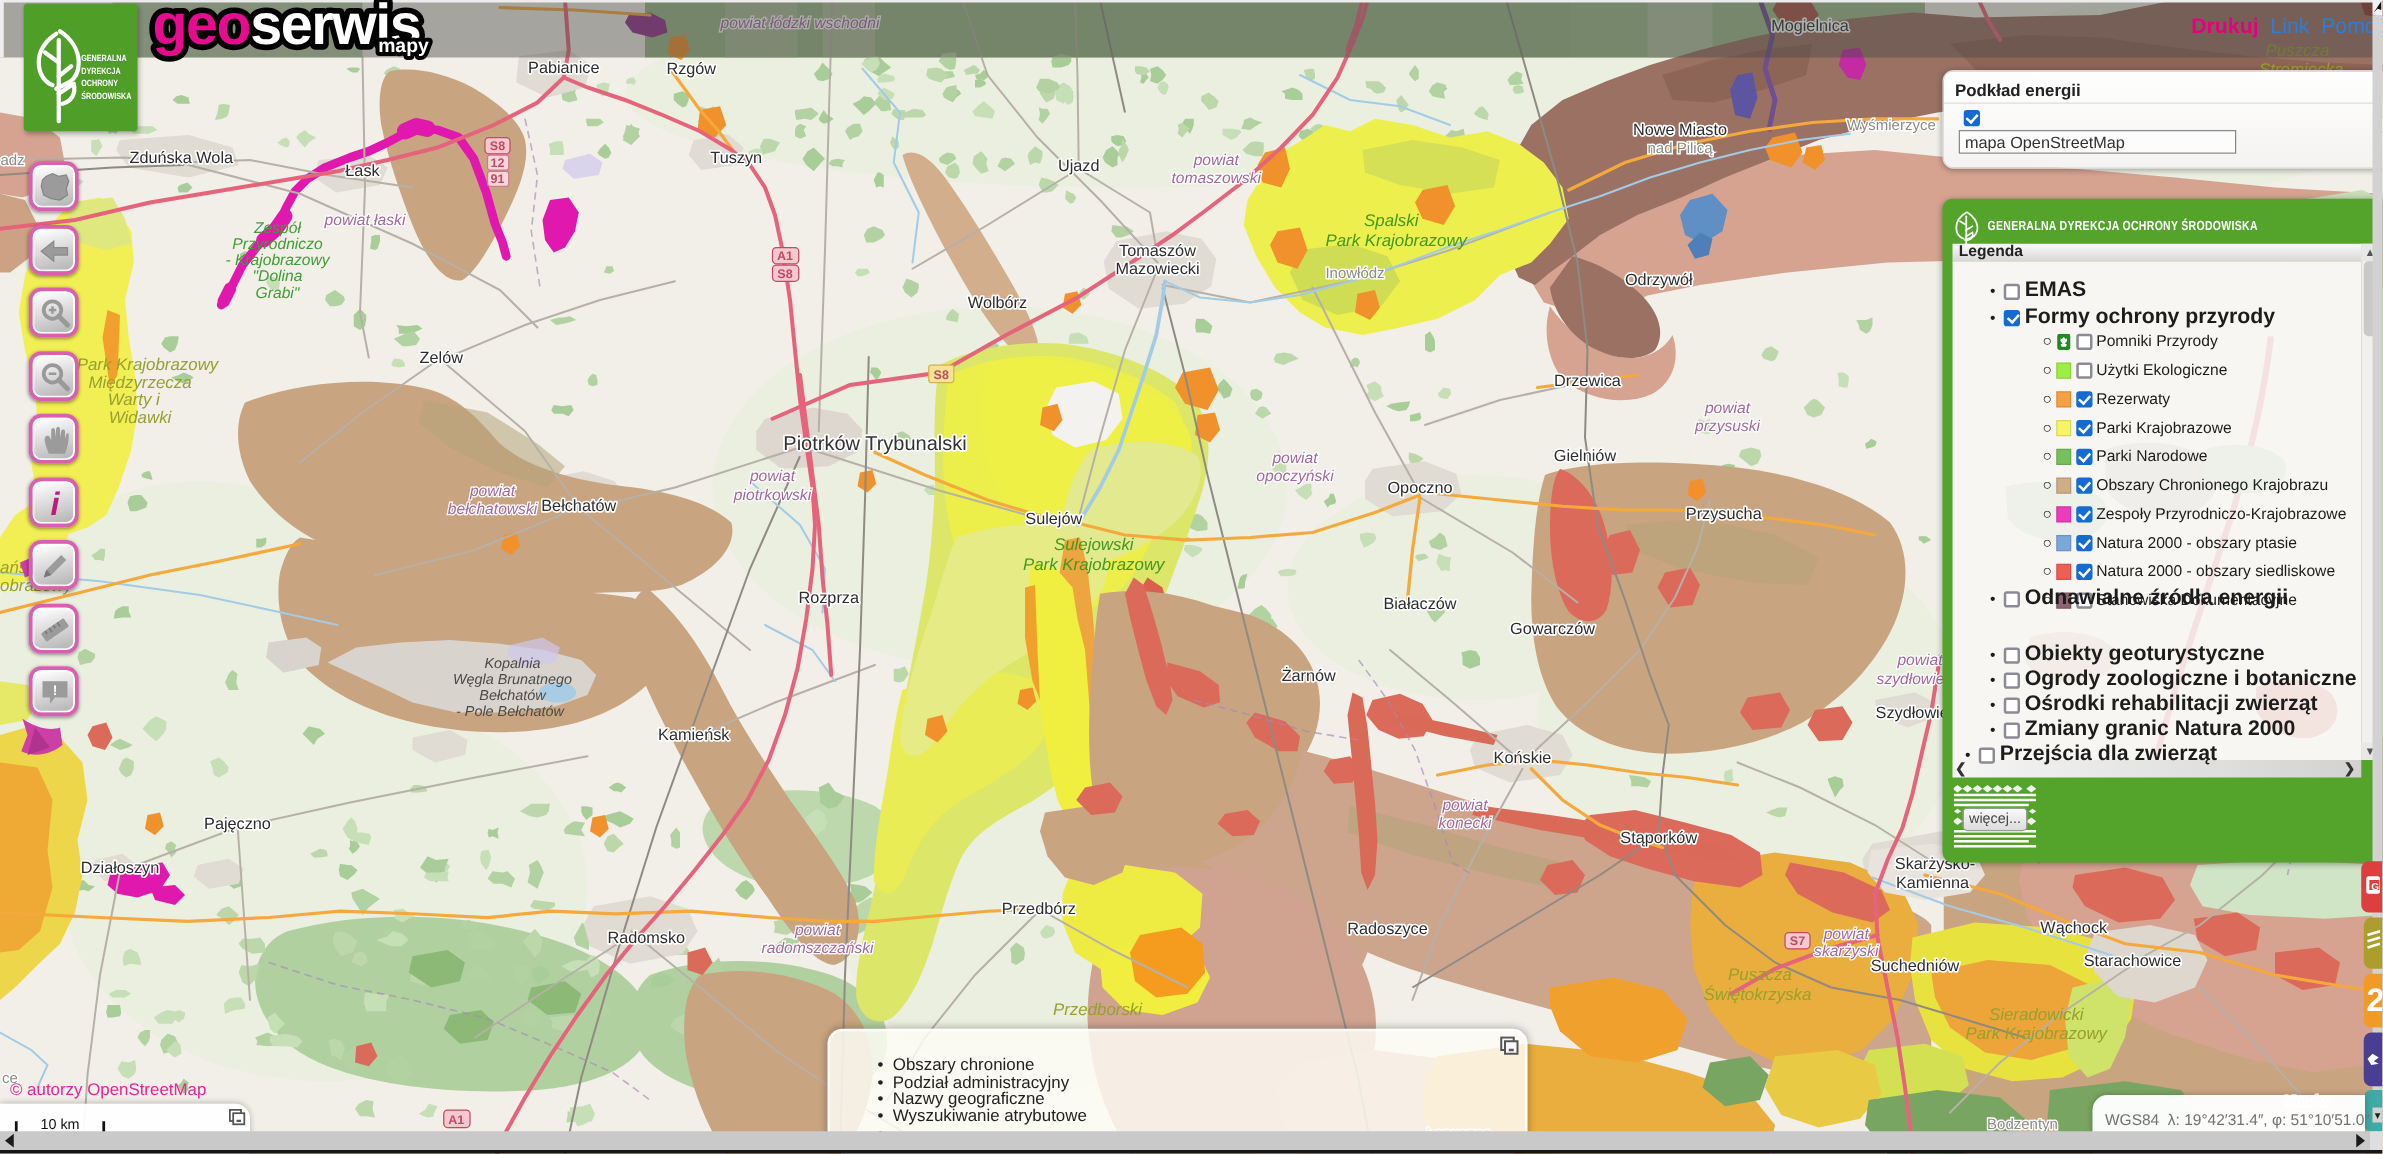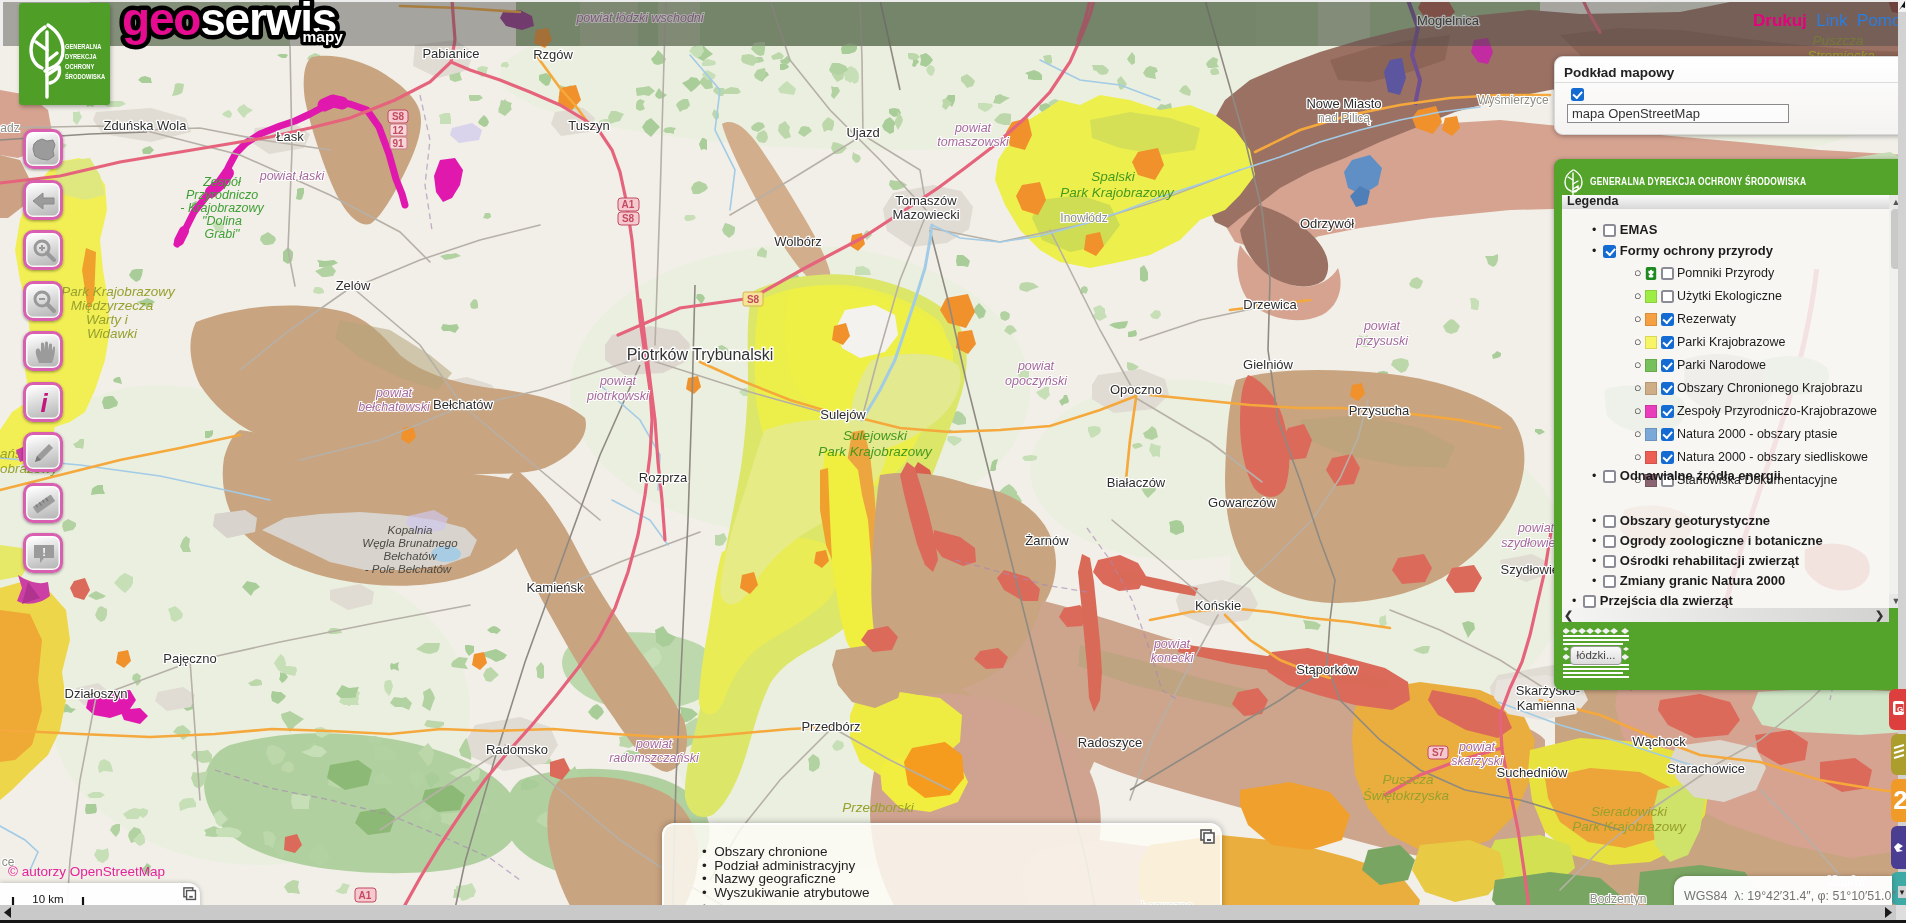--- a/index.html
+++ b/index.html
@@ -14,21 +14,21 @@
 .pko{font-size:13.5px;font-style:italic;fill:#97a12d}
 .pkg{font-size:12.5px;font-style:italic;fill:#3f9e35}
 .kop{font-size:11.5px;font-style:italic;fill:#4a4a45}
 .shield{font-size:10px;font-weight:bold;fill:#c34b60}
 .panel{position:absolute;box-shadow:0 1px 5px rgba(0,0,0,.35)}
 .cb,.cbc{display:inline-block;width:13px;height:13px;border-radius:2.5px;box-sizing:border-box;vertical-align:middle}
 .cb{border:2px solid #8b8b95;background:#fff}
 .cbc{background:#146bd2;position:relative}
 .cbc::after{content:"";position:absolute;left:2.2px;top:2.8px;width:7px;height:3.6px;border-left:2.2px solid #fff;border-bottom:2.2px solid #fff;transform:rotate(-48deg)}
 .lrow{position:absolute;white-space:nowrap;font-size:12.5px;color:#1c1c1c}
-.lrow b{font-size:13px}
+.lrow b{font-size:17px}
 .sw{display:inline-block;width:12px;height:13px;vertical-align:middle;border:1px solid rgba(0,0,0,.12);box-sizing:border-box}
 .bt{position:absolute;left:23px;width:40px;height:40px;border:3px solid #d95fb1;border-radius:10px;background:linear-gradient(165deg,#fdfdfd 8%,#dedede 45%,#b5b5b5 95%);box-shadow:0 1px 3px rgba(0,0,0,.4),inset 0 0 0 1.5px rgba(255,255,255,.9);box-sizing:border-box}
 .bt svg{position:absolute;left:3px;top:3px}
 </style></head><body>
 <svg id="map" width="1906" height="923" viewBox="0 0 1906 923">
 <rect width="1906" height="923" fill="#f1efe8"></rect>
 <g fill="#ebefe0">
 <ellipse cx="900" cy="75" rx="400" ry="75"></ellipse>
 <ellipse cx="800" cy="390" rx="230" ry="145"></ellipse>
 <ellipse cx="160" cy="555" rx="180" ry="170"></ellipse>
@@ -940,21 +940,21 @@
     </svg>
   </div>
 <div class="bt" style="top:533px">
     <svg width="30" height="30" viewBox="0 0 30 30">
       <path d="M5,6 h20 v13 h-10 l-4,5 v-5 h-6 z" fill="#9b9b9b"></path>
       <text x="15" y="17" text-anchor="middle" font-size="11" font-weight="bold" fill="#fff">!</text>
     </svg>
   </div>
 
 <div class="panel" style="left:1554px;top:56px;width:352px;height:77px;background:linear-gradient(#ffffff,#f4f3f1);border-radius:9px 0 0 9px;border:1px solid #d8d8d8">
-<div style="position:absolute;left:9px;top:8px;font-size:13.5px;font-weight:bold;color:#222">Podkład mapowy</div>
+<div style="position:absolute;left:9px;top:8px;font-size:13.5px;font-weight:bold;color:#222">Podkład energii</div>
 <div style="position:absolute;left:0;top:25px;width:352px;height:1px;background:#ddd"></div>
 <span class="cbc" style="position:absolute;left:16px;top:31px"></span>
 <input type="text" value="mapa OpenStreetMap" style="position: absolute; left: 12px; top: 47px; width: 216px; height: 17px; border: 1.5px solid rgb(138, 138, 138); background: rgb(252, 252, 252); font-size: 13px; font-family: &quot;Liberation Sans&quot;, sans-serif; color: rgb(51, 51, 51); padding: 0px 0px 0px 4px;">
 </div>
 
 <div class="panel" style="left:1554px;top:159px;width:352px;height:531px;background:#54a42c;border-radius:8px 0 0 8px">
 <svg style="position:absolute;left:9px;top:9px" width="22" height="30" viewBox="0 0 22 30">
 <g stroke="#fff" stroke-width="1.4" fill="none" stroke-linecap="round">
 <path d="M10,2 C5,5 2,9 2,14 C2,19 5,22 8,23"></path>
 <path d="M11,2 C16,5 19,10 19,14 C19,18 17,21 14,22 L9,24"></path>
@@ -1010,40 +1010,40 @@
         <path d="M27,26 l4,3 -4,3 -4,-3z"></path>
         <path d="M35,26 l4,3 -4,3 -4,-3z"></path>
         <path d="M43,26 l4,3 -4,3 -4,-3z"></path>
         <path d="M51,26 l4,3 -4,3 -4,-3z"></path>
         <path d="M62,26 l4,3 -4,3 -4,-3z"></path>
 <path d="M3,19 l3,2 -3,2 -3,-2z"></path>
         <path d="M33,19 l3,2 -3,2 -3,-2z"></path>
         <path d="M63,19 l3,2 -3,2 -3,-2z"></path>
 </g>
 </svg>
-<div style="position:absolute;left:16px;top:487px;width:50px;height:17px;background:linear-gradient(#fafafa,#dcdcdc);border:1px solid #999;border-radius:4px;font-size:11.5px;color:#444;text-align:center;line-height:16px">łódzki...</div>
+<div style="position:absolute;left:16px;top:487px;width:50px;height:17px;background:linear-gradient(#fafafa,#dcdcdc);border:1px solid #999;border-radius:4px;font-size:11.5px;color:#444;text-align:center;line-height:16px">więcej...</div>
 </div>
 
 <div class="lrow" style="left:1592px;top:222px">•&nbsp;&nbsp;<span class="cb"></span>&nbsp;<b>EMAS</b></div>
 <div class="lrow" style="left:1592px;top:243px">•&nbsp;&nbsp;<span class="cbc"></span>&nbsp;<b>Formy ochrony przyrody</b></div>
 <div class="lrow" style="left:1634px;top:266px">○&nbsp;<svg class="sw" style="border:none" width="12" height="15" viewBox="0 0 12 15">
       <rect width="12" height="15" rx="2" fill="#1f8a1f"></rect>
       <path d="M6,3 L8,5 L9,4 L9,7 L7,9 L9,10 L8,12 L4,12 L3,10 L5,9 L3,7 L3,4 L4,5 Z" fill="#fff"></path>
     </svg>&nbsp;<span class="cb"></span>&nbsp;Pomniki Przyrody</div>
 <div class="lrow" style="left:1634px;top:289px">○&nbsp;<span class="sw" style="background:#9ded45"></span>&nbsp;<span class="cb"></span>&nbsp;Użytki Ekologiczne</div>
 <div class="lrow" style="left:1634px;top:312px">○&nbsp;<span class="sw" style="background:#f5a143"></span>&nbsp;<span class="cbc"></span>&nbsp;Rezerwaty</div>
 <div class="lrow" style="left:1634px;top:335px">○&nbsp;<span class="sw" style="background:#f7f566"></span>&nbsp;<span class="cbc"></span>&nbsp;Parki Krajobrazowe</div>
 <div class="lrow" style="left:1634px;top:358px">○&nbsp;<span class="sw" style="background:#77c15c"></span>&nbsp;<span class="cbc"></span>&nbsp;Parki Narodowe</div>
 <div class="lrow" style="left:1634px;top:381px">○&nbsp;<span class="sw" style="background:#cfae87"></span>&nbsp;<span class="cbc"></span>&nbsp;Obszary Chronionego Krajobrazu</div>
 <div class="lrow" style="left:1634px;top:404px">○&nbsp;<span class="sw" style="background:#ea3dbc"></span>&nbsp;<span class="cbc"></span>&nbsp;Zespoły Przyrodniczo-Krajobrazowe</div>
 <div class="lrow" style="left:1634px;top:427px">○&nbsp;<span class="sw" style="background:#7aa8d8"></span>&nbsp;<span class="cbc"></span>&nbsp;Natura 2000 - obszary ptasie</div>
 <div class="lrow" style="left:1634px;top:450px">○&nbsp;<span class="sw" style="background:#ed5e55"></span>&nbsp;<span class="cbc"></span>&nbsp;Natura 2000 - obszary siedliskowe</div>
 <div class="lrow" style="left:1634px;top:473px">○&nbsp;<span class="sw" style="background:#8a6470"></span>&nbsp;<span class="cb"></span>&nbsp;Stanowiska Dokumentacyjne</div>
 <div class="lrow" style="left:1592px;top:468px">•&nbsp;&nbsp;<span class="cb"></span>&nbsp;<b>Odnawialne źródła energii</b></div>
-<div class="lrow" style="left:1592px;top:513px">•&nbsp;&nbsp;<span class="cb"></span>&nbsp;<b>Obszary geoturystyczne</b></div>
+<div class="lrow" style="left:1592px;top:513px">•&nbsp;&nbsp;<span class="cb"></span>&nbsp;<b>Obiekty geoturystyczne</b></div>
 <div class="lrow" style="left:1592px;top:533px">•&nbsp;&nbsp;<span class="cb"></span>&nbsp;<b>Ogrody zoologiczne i botaniczne</b></div>
 <div class="lrow" style="left:1592px;top:553px">•&nbsp;&nbsp;<span class="cb"></span>&nbsp;<b>Ośrodki rehabilitacji zwierząt</b></div>
 <div class="lrow" style="left:1592px;top:573px">•&nbsp;&nbsp;<span class="cb"></span>&nbsp;<b>Zmiany granic Natura 2000</b></div>
 <div class="lrow" style="left:1572px;top:593px">•&nbsp;&nbsp;<span class="cb"></span>&nbsp;<b>Przejścia dla zwierząt</b></div>
 
 <div class="panel" style="left:662px;top:823px;width:560px;height:100px;background:rgba(253,251,245,.85);border:2px solid rgba(255,255,255,.9);border-radius:12px;box-sizing:border-box;box-shadow:0 0 7px rgba(0,0,0,.3)">
 <div style="position:absolute;left:38px;top:19px;font-size:13.5px;color:#222;font-weight:normal">•&nbsp; Obszary chronione</div>
 <div style="position:absolute;left:38px;top:33px;font-size:13.5px;color:#222">•&nbsp; Podział administracyjny</div>
 <div style="position:absolute;left:38px;top:46px;font-size:13.5px;color:#222">•&nbsp; Nazwy geograficzne</div>
 <div style="position:absolute;left:38px;top:60px;font-size:13.5px;color:#222">•&nbsp; Wyszukiwanie atrybutowe</div>

